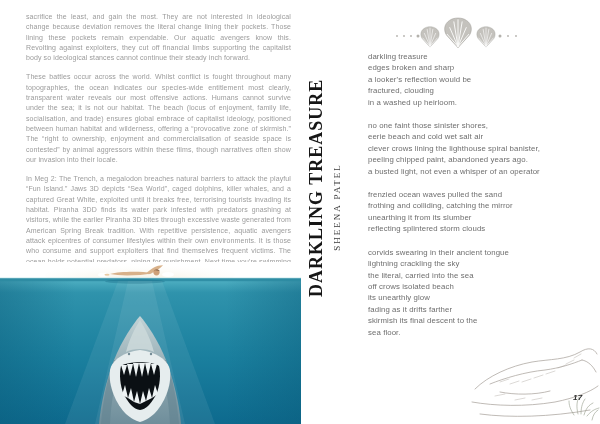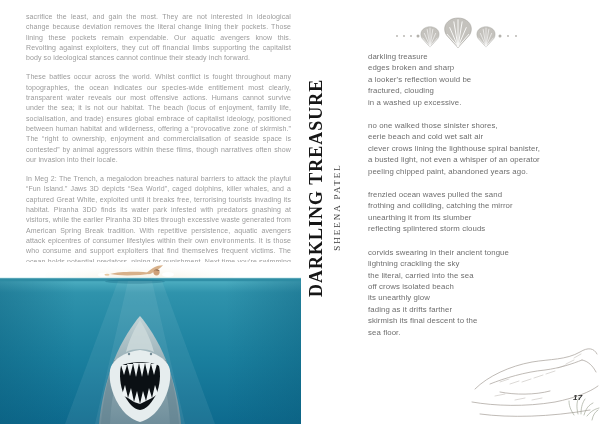--- a/index.html
+++ b/index.html
@@ -160,28 +160,28 @@
       <use href="#scallop" transform="translate(96,27) scale(0.72)"></use>
     </svg>
   </div>
 
   <div class="poem">
     <div class="stanza">
       <div>darkling treasure</div>
       <div>edges broken and sharp</div>
       <div>a looker's reflection would be</div>
       <div>fractured, clouding</div>
-      <div>in a washed up excessive.</div>
-    </div>
-    <div class="stanza">
-      <div>no one walked those sinister shores,</div>
+      <div>in a washed up heirloom.</div>
+    </div>
+    <div class="stanza">
+      <div>no one faint those sinister shores,</div>
       <div>eerie beach and cold wet salt air</div>
       <div>clever crows lining the lighthouse spiral banister,</div>
+      <div>peeling chipped paint, abandoned years ago.</div>
       <div>a busted light, not even a whisper of an operator</div>
-      <div>peeling chipped paint, abandoned years ago.</div>
     </div>
     <div class="stanza">
       <div>frenzied ocean waves pulled the sand</div>
       <div>frothing and colliding, catching the mirror</div>
       <div>unearthing it from its slumber</div>
       <div>reflecting splintered storm clouds</div>
     </div>
     <div class="stanza">
       <div>corvids swearing in their ancient tongue</div>
       <div>lightning crackling the sky</div>

